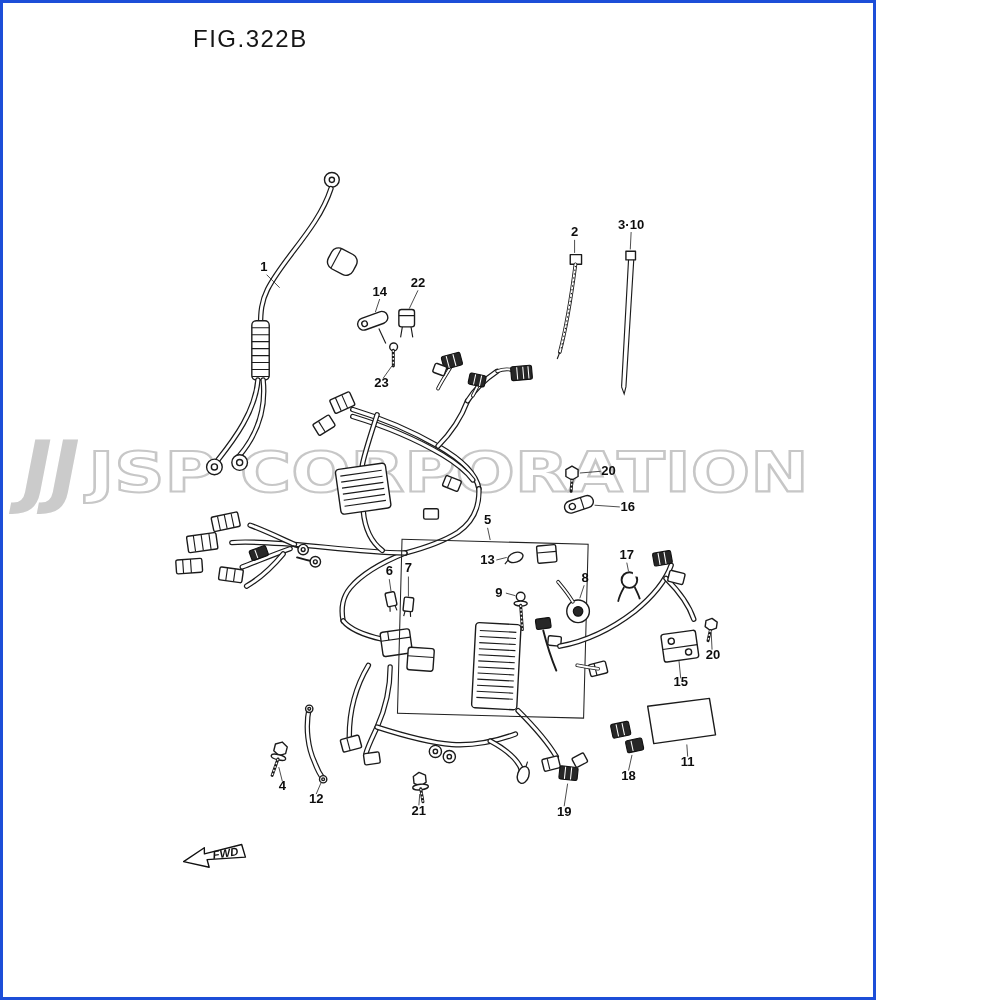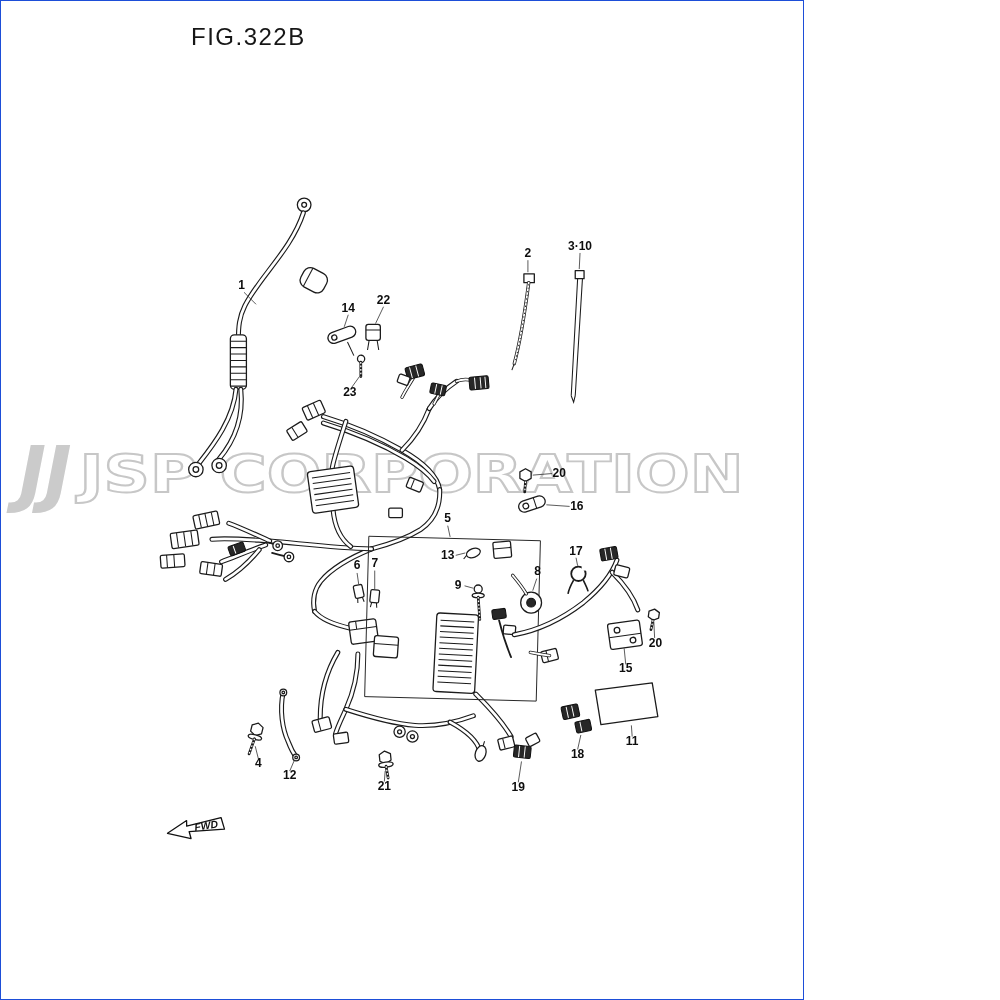--- a/index.html
+++ b/index.html
@@ -1,18 +1,18 @@
 <!DOCTYPE html>
 <html><head>
 <meta charset="utf-8">
 <style>
   html,body{margin:0;padding:0;background:#fff;}
   .page{
-    position:relative;width:804px;height:1000px;background:#ffffff;
-    border:1px solid #1d4ed8;box-sizing:border-box;overflow:hidden;
+    position:relative;width:876px;height:1000px;background:#ffffff;
+    border:3px solid #1d4ed8;box-sizing:border-box;overflow:hidden;
     font-family:"Liberation Sans",sans-serif;
   }
   .layer{position:absolute;left:0;top:0;width:100%;height:100%;}
   .fig-title{
     position:absolute;left:190px;top:22px;font-size:24px;font-weight:500;
     letter-spacing:1.5px;color:#161616;z-index:3;
   }
   
   .wm-logo{font:italic 700 92px "DejaVu Sans",sans-serif;fill:#cbcbcb;}
   .wm-text{font:700 64px "DejaVu Sans",sans-serif;fill:#ffffff;stroke:#c7c7c7;stroke-width:2.4px;}

